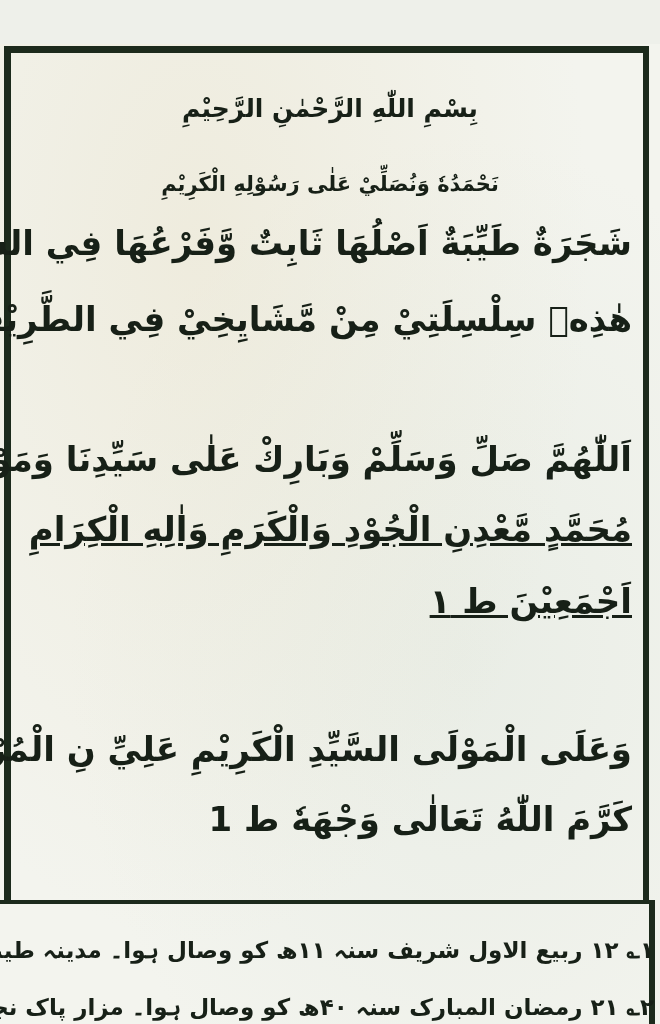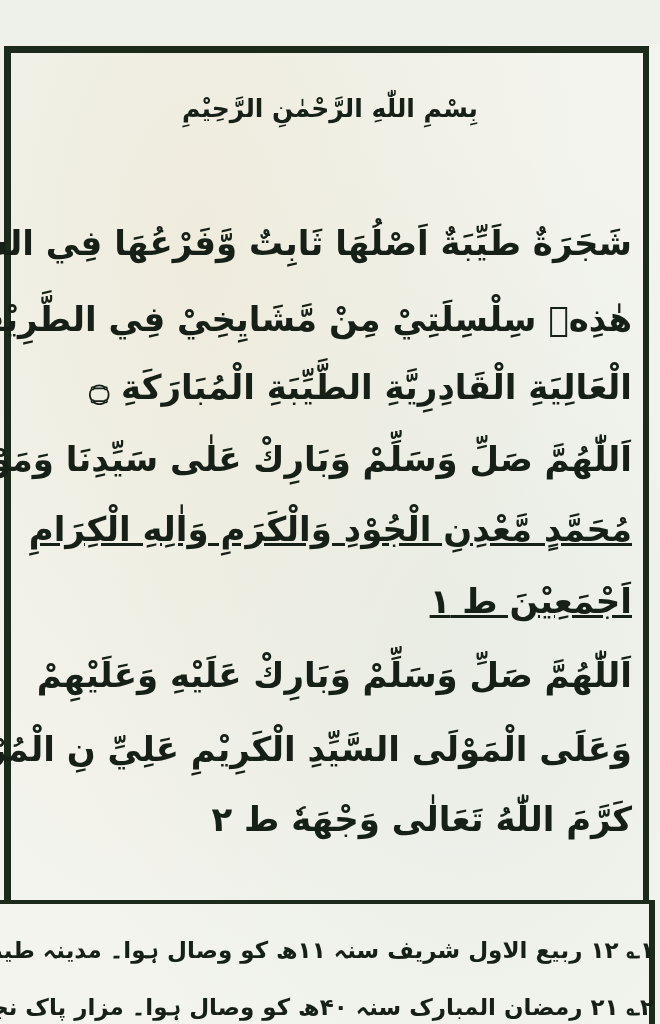--- a/index.html
+++ b/index.html
@@ -64,26 +64,25 @@
 </head>
 <body>
 
 <div class="page">
   <div class="frame"></div>
   <div class="separator"></div>
   <div class="right-rule"></div>
   <div class="bottom-rule"></div>
 
   <div class="line center bismillah">بِسْمِ اللّٰهِ الرَّحْمٰنِ الرَّحِيْمِ</div>
+  <div class="line center praise">نَحْمَدُهٗ وَنُصَلِّيْ عَلٰى رَسُوْلِهِ الْكَرِيْمِ</div>
 
   <div class="line right big l1">شَجَرَةٌ طَيِّبَةٌ اَصْلُهَا ثَابِتٌ وَّفَرْعُهَا فِي السَّمَآءِ</div>
   <div class="line right big l2">هٰذِهٖ سِلْسِلَتِيْ مِنْ مَّشَايِخِيْ فِي الطَّرِيْقَةِ الْعَلِيَّةِ</div>
-  <div class="line big l3">الْعَالِيَةِ الْقَادِرِيَّةِ الطَّيِّبَةِ الْمُبَارَكَةِ ۝</div>
   <div class="line right big l4">اَللّٰهُمَّ صَلِّ وَسَلِّمْ وَبَارِكْ عَلٰى سَيِّدِنَا وَمَوْلَانَا</div>
   <div class="line right big l5">مُحَمَّدٍ مَّعْدِنِ الْجُوْدِ وَالْكَرَمِ وَاٰلِهِ الْكِرَامِ</div>
   <div class="line right big l6">اَجْمَعِيْنَ ط ۱</div>
-  <div class="line right big l7">اَللّٰهُمَّ صَلِّ وَسَلِّمْ وَبَارِكْ عَلَيْهِ وَعَلَيْهِمْ</div>
   <div class="line right big l8">وَعَلَى الْمَوْلَى السَّيِّدِ الْكَرِيْمِ عَلِيِّ نِ الْمُرْتَضٰى</div>
-  <div class="line right big l9">كَرَّمَ اللّٰهُ تَعَالٰى وَجْهَهٗ ط ۲</div>
+  <div class="line right big l9">كَرَّمَ اللّٰهُ تَعَالٰى وَجْهَهٗ ط 1</div>
 
   <div class="line fn fn1">۱؎ ۱۲ ربیع الاول شریف سنہ ۱۱ھ کو وصال ہوا۔ مدینہ طیبہ میں مزار پاک ہے۔</div>
   <div class="line fn fn2">۲؎ ۲۱ رمضان المبارک سنہ ۴۰ھ کو وصال ہوا۔ مزار پاک نجفِ اشرف میں ہے۔</div>
 </div>
 
 </body></html>

